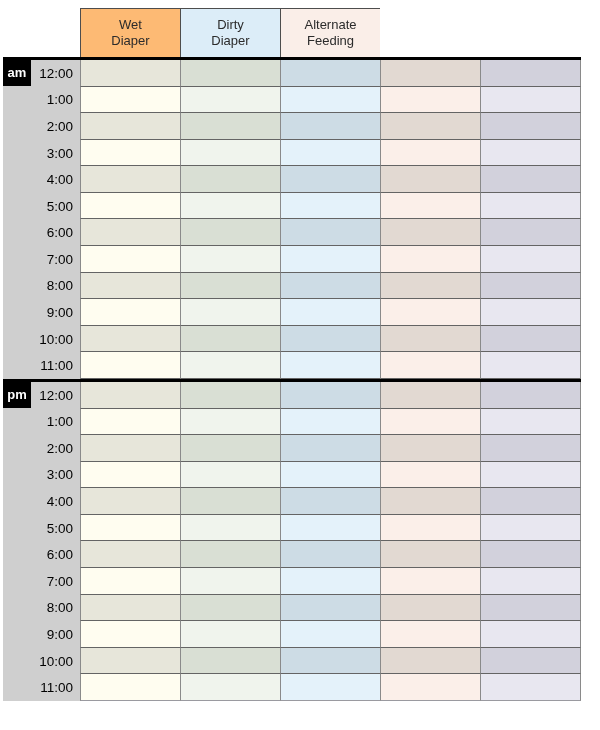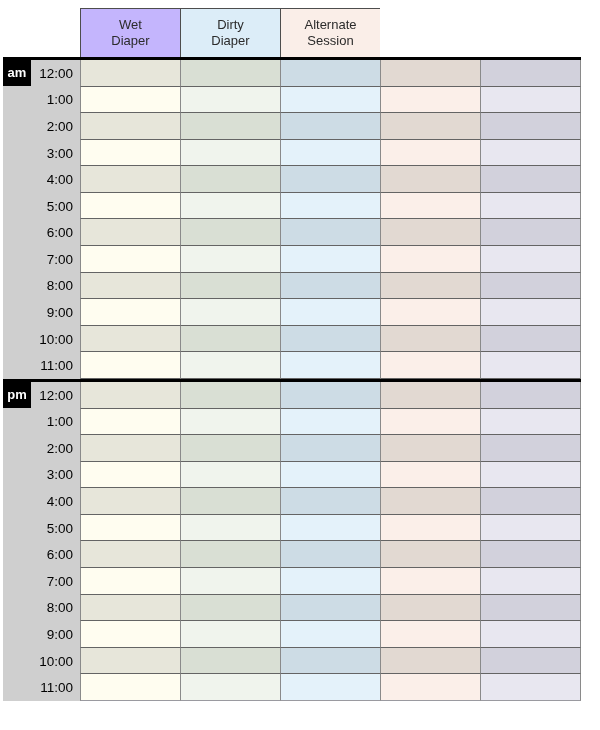--- a/index.html
+++ b/index.html
@@ -45,26 +45,26 @@
     border-bottom:1px solid var(--row-border,#646464);
   }
   .data-cell.last-col{border-right:1px solid var(--col-border,#8a8a8a);}
   .data-cell.last-row{border-bottom:1px solid #9a9aa0;}
 </style>
 </head>
 <body>
 
 <div class="grid" id="log-grid">
   <div class="time-head"></div>
-  <div class="h-cell" style="background: #c4b5fd;">Wet
+  <div class="h-cell" style="background: #fdba74;">Wet
 Diaper</div>
   <div class="h-cell" style="background: rgb(220, 237, 248);">Dirty
 Diaper</div>
   <div class="h-cell" style="background: rgb(250, 238, 232);">Alternate
-Session</div>
+Feeding</div>
 <div class="divider"></div>
     <div class="time-cell">
       <span class="badge">am</span>
       <span>12:00</span>
     </div>
     <div class="data-cell" style="background: rgb(231, 230, 218);"></div>
     <div class="data-cell" style="background: rgb(217, 223, 212);"></div>
     <div class="data-cell" style="background: rgb(205, 220, 229);"></div>
     <div class="data-cell" style="background: rgb(226, 217, 210);"></div>
     <div class="data-cell last-col" style="background: rgb(210, 209, 220);"></div>

